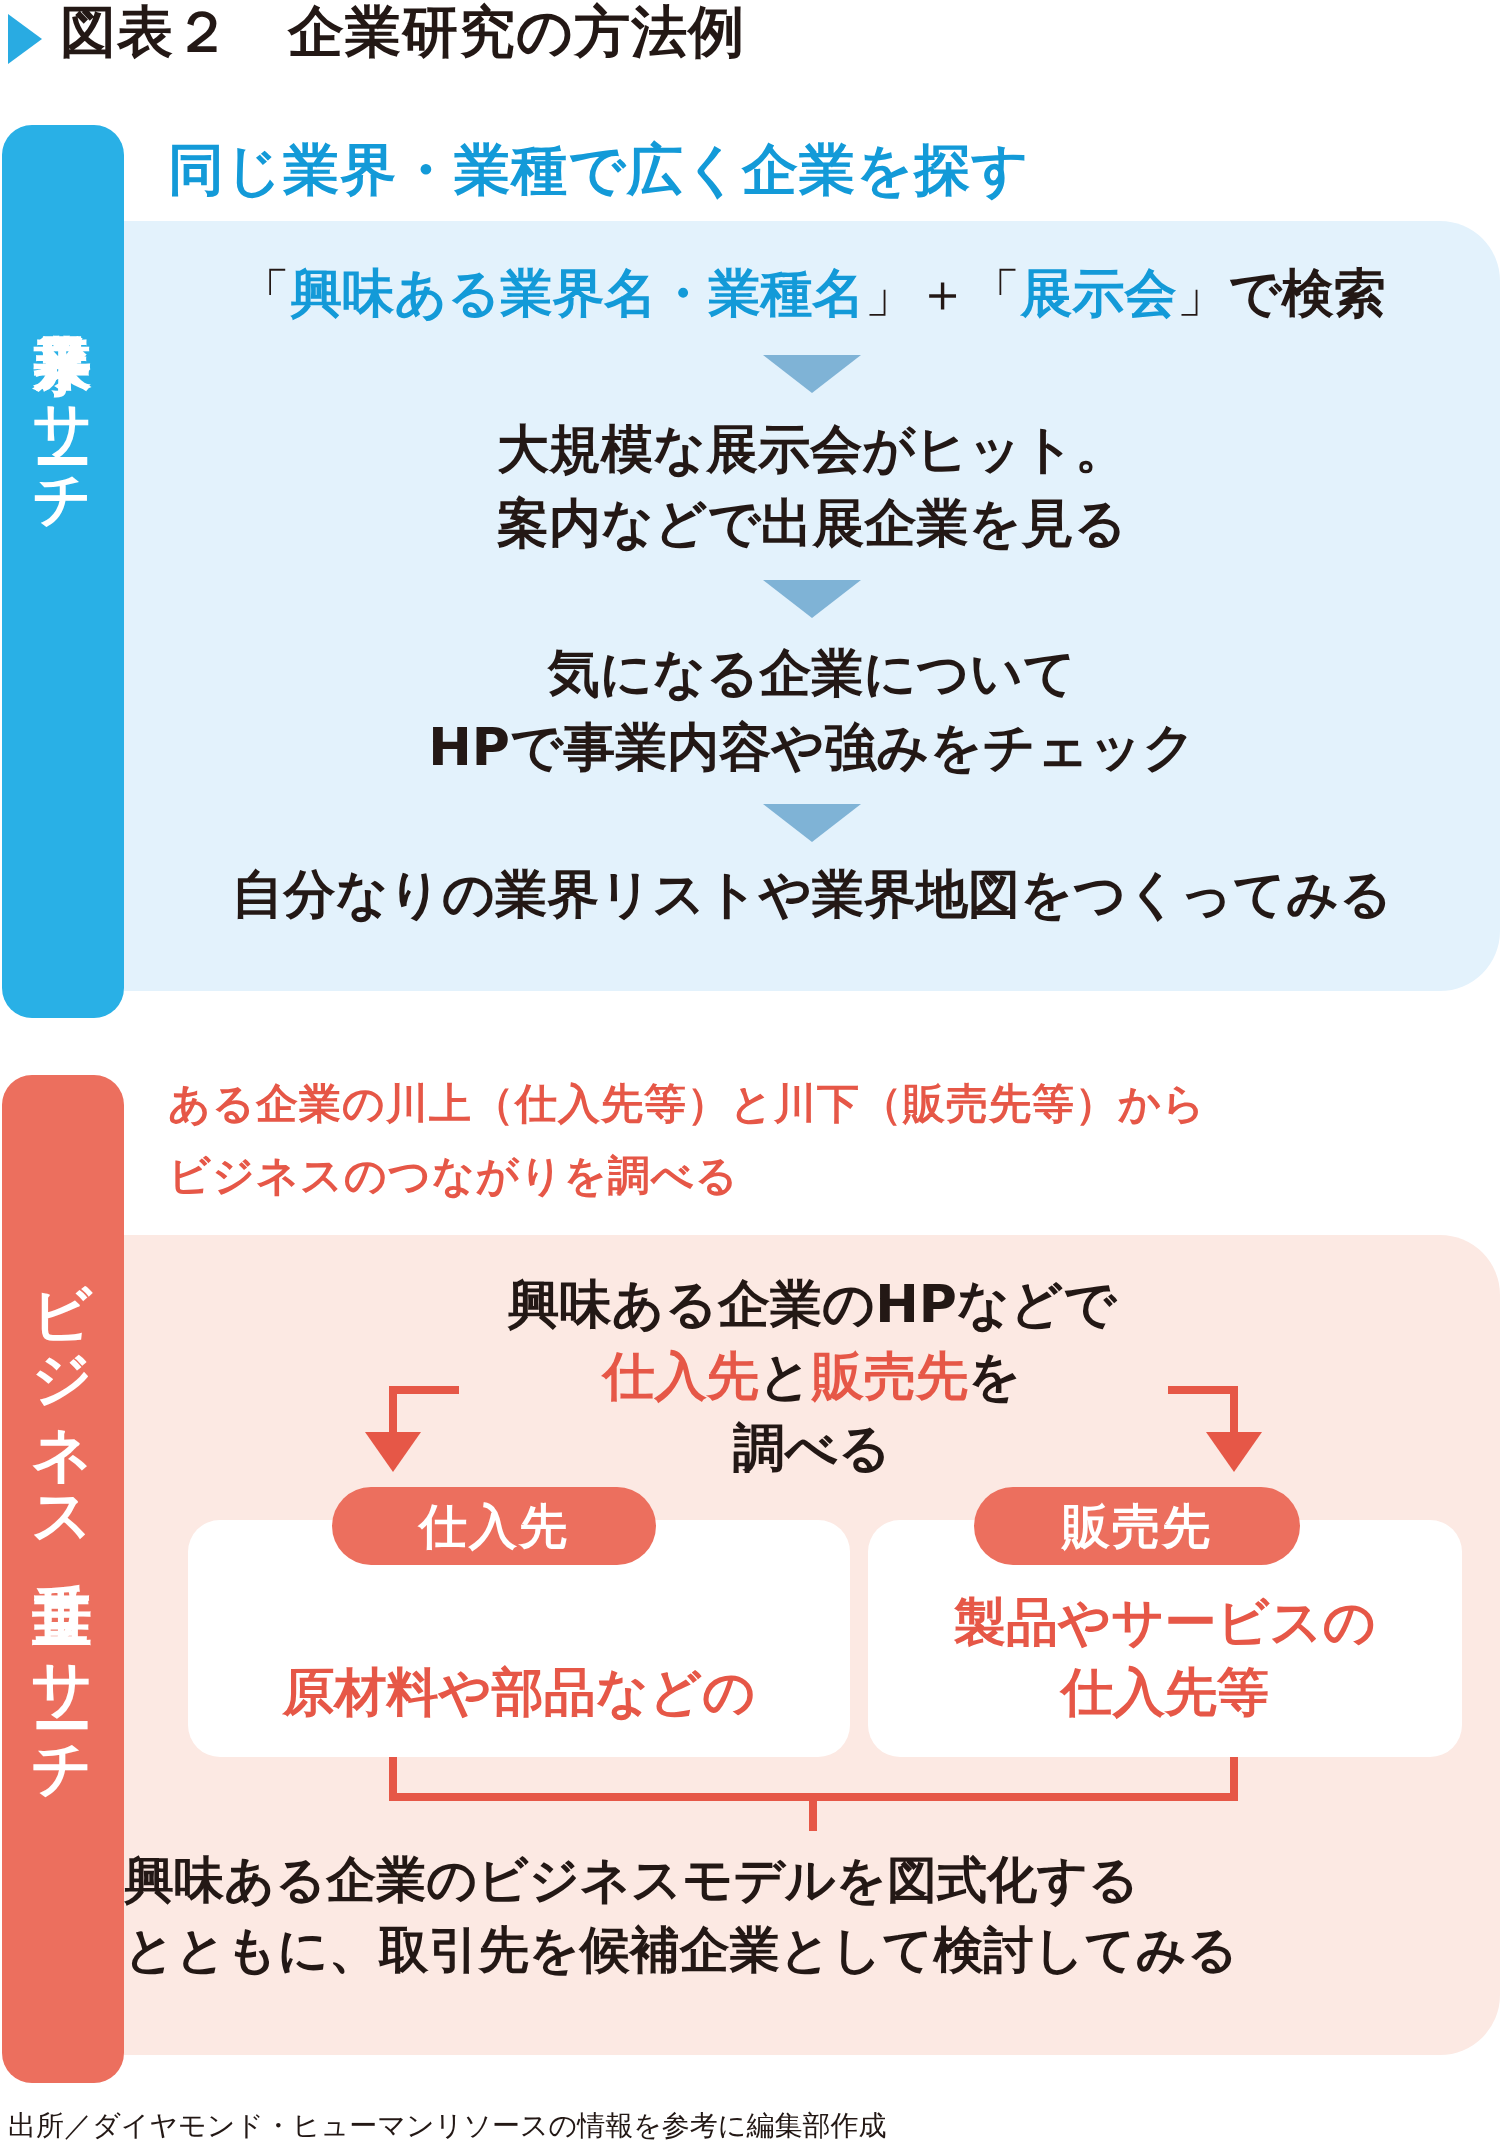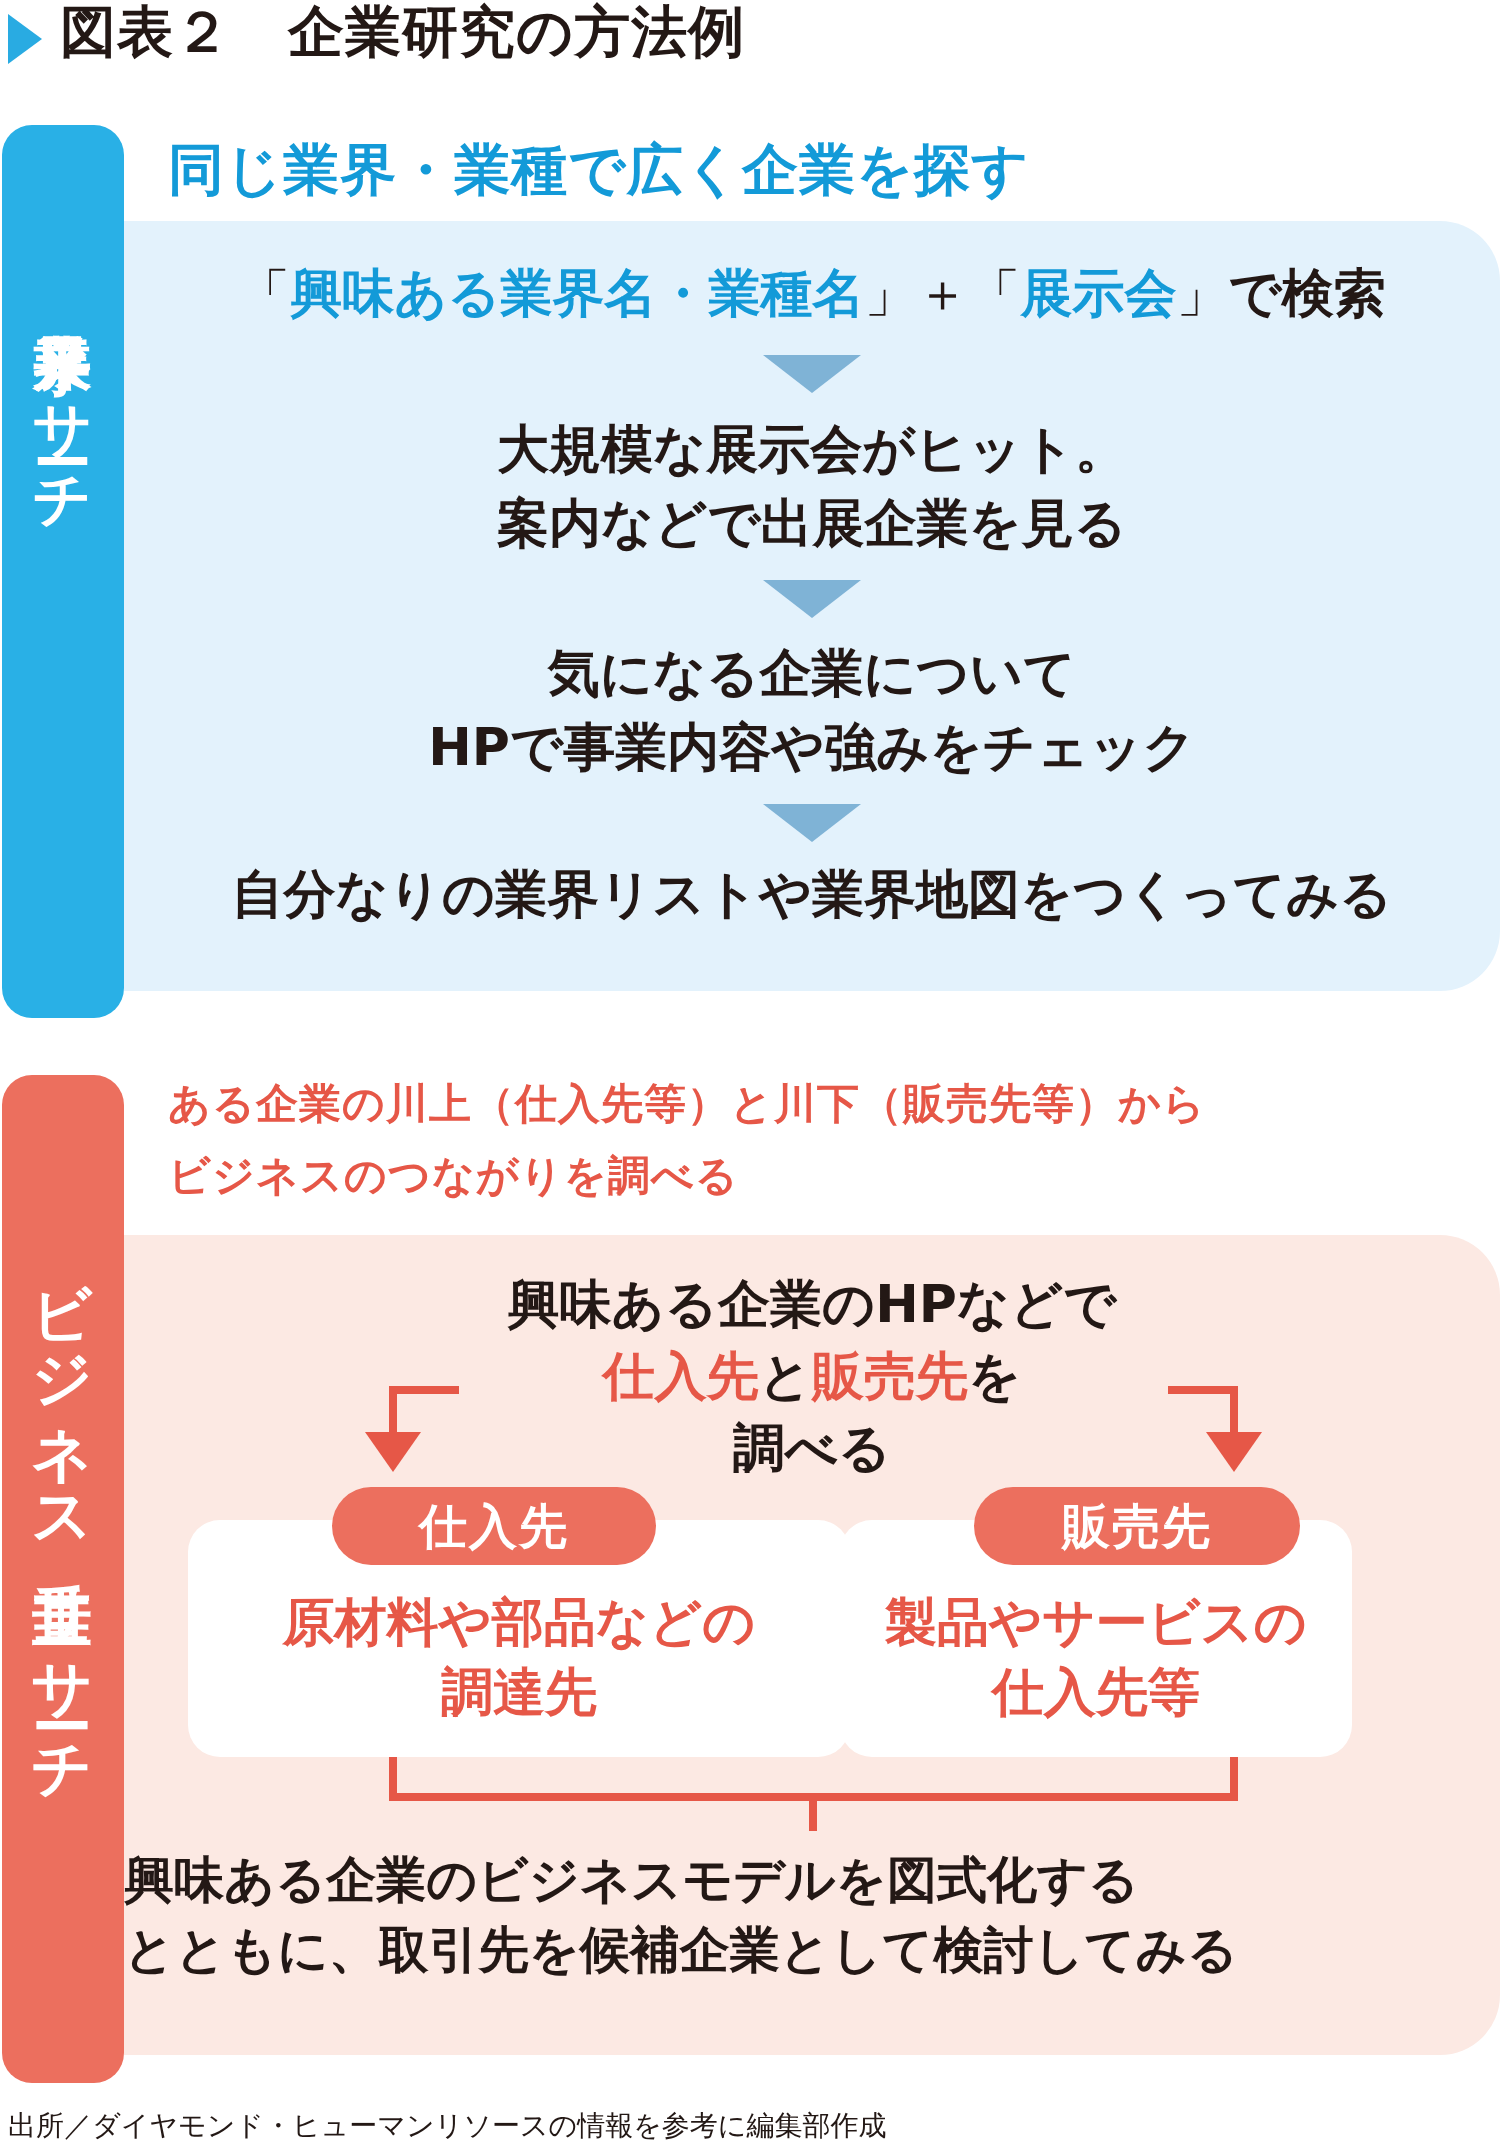--- a/index.html
+++ b/index.html
@@ -150,26 +150,25 @@
 <div class="abs red-line" style="left:389px; top:1386px; width:8px; height:50px;"></div>
 <div class="abs red-arrowhead" style="left:365px; top:1432px;"></div>
 
 <div class="abs red-line" style="left:1168px; top:1386px; width:70px; height:8px;"></div>
 <div class="abs red-line" style="left:1230px; top:1386px; width:8px; height:50px;"></div>
 <div class="abs red-arrowhead" style="left:1206px; top:1432px;"></div>
 
 <div class="abs card" style="left:188px; width:662px;">
   <div class="card-text">
     <div>原材料や部品などの</div>
-    <div>調達先</div>
   </div>
 </div>
 <div class="abs pill" style="left:332px; width:324px;">仕入先</div>
 
-<div class="abs card" style="left:840px; width:512px;">
+<div class="abs card" style="left:868px; width:594px;">
   <div class="card-text">
     <div>製品やサービスの</div>
     <div>仕入先等</div>
   </div>
 </div>
 <div class="abs pill" style="left:974px; width:326px;">販売先</div>
 
 <div class="abs red-line" style="left:389px; top:1757px; width:8px; height:44px;"></div>
 <div class="abs red-line" style="left:1230px; top:1757px; width:8px; height:44px;"></div>
 <div class="abs red-line" style="left:389px; top:1793px; width:849px; height:8px;"></div>

